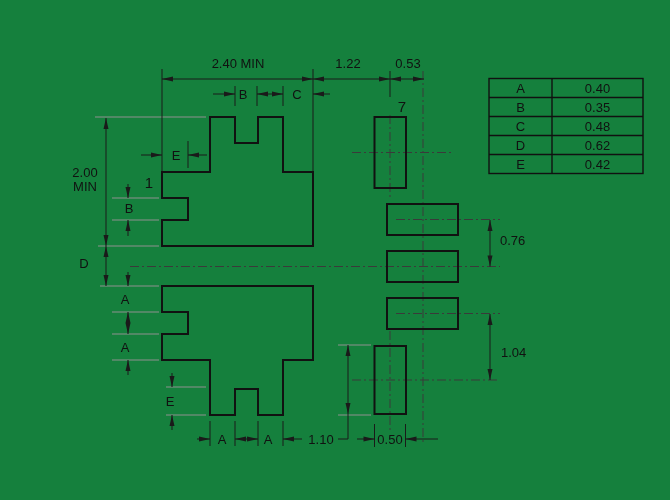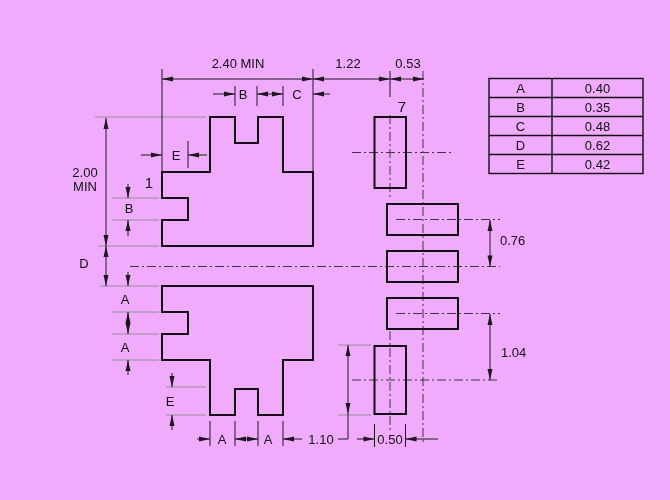--- a/index.html
+++ b/index.html
@@ -1,16 +1,16 @@
 <!DOCTYPE html>
 <html><head>
 <meta charset="utf-8">
 <style>
   html,body{margin:0;padding:0;background:#ffffff;}
-  .stage{width:670px;height:500px;background:#f0abfc;position:relative;overflow:hidden;}
+  .stage{width:670px;height:500px;background:#15803d;position:relative;overflow:hidden;}
   svg{display:block;}
   text{font-family:"Liberation Sans","DejaVu Sans",sans-serif;fill:#111;font-size:13px;}
   .mid{text-anchor:middle;}
   .pin{font-size:15px;}
   .shape{fill:none;stroke:#111;stroke-width:2;}
   .pad{fill:none;stroke:#111;stroke-width:2;}
   .dim{stroke:#1a1a1a;stroke-width:1;fill:none;}
   .ext{stroke:#1a1a1a;stroke-width:1;}
   .gext{stroke:#909090;stroke-width:1;}
   .cl{stroke:#3a3a3a;stroke-width:1;stroke-dasharray:9 3 2 3;fill:none;}

